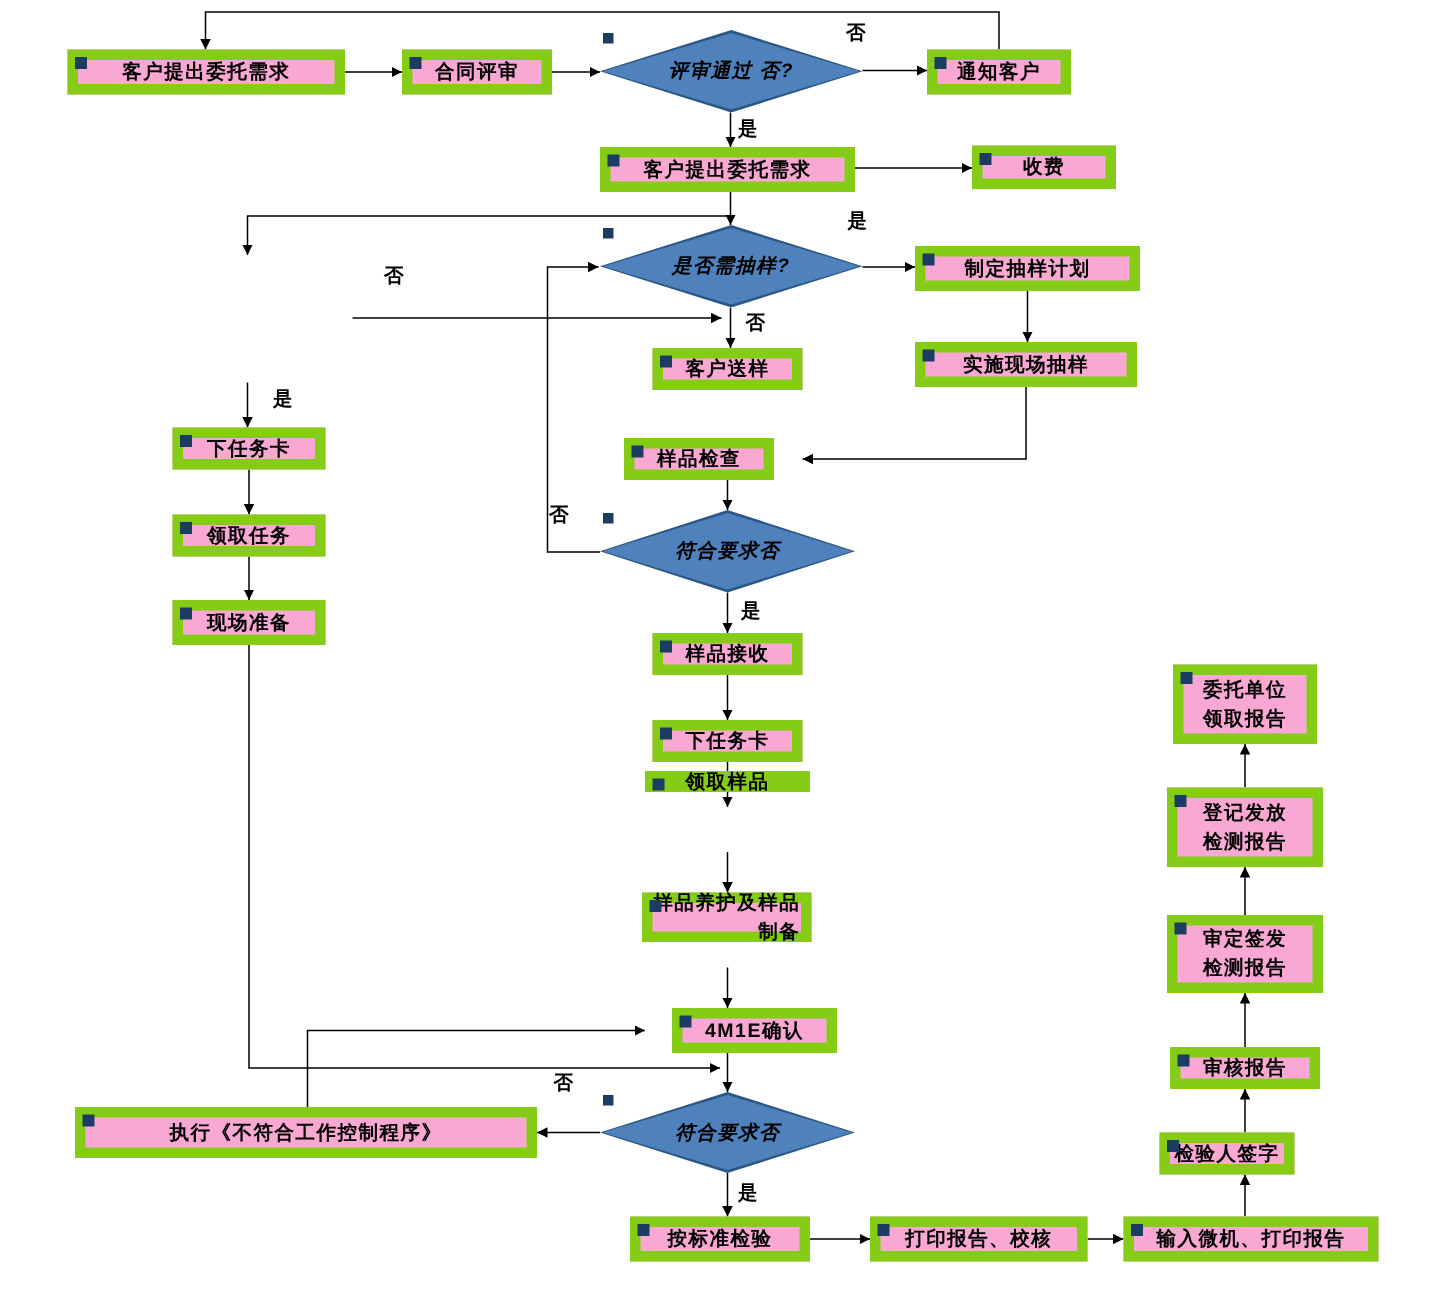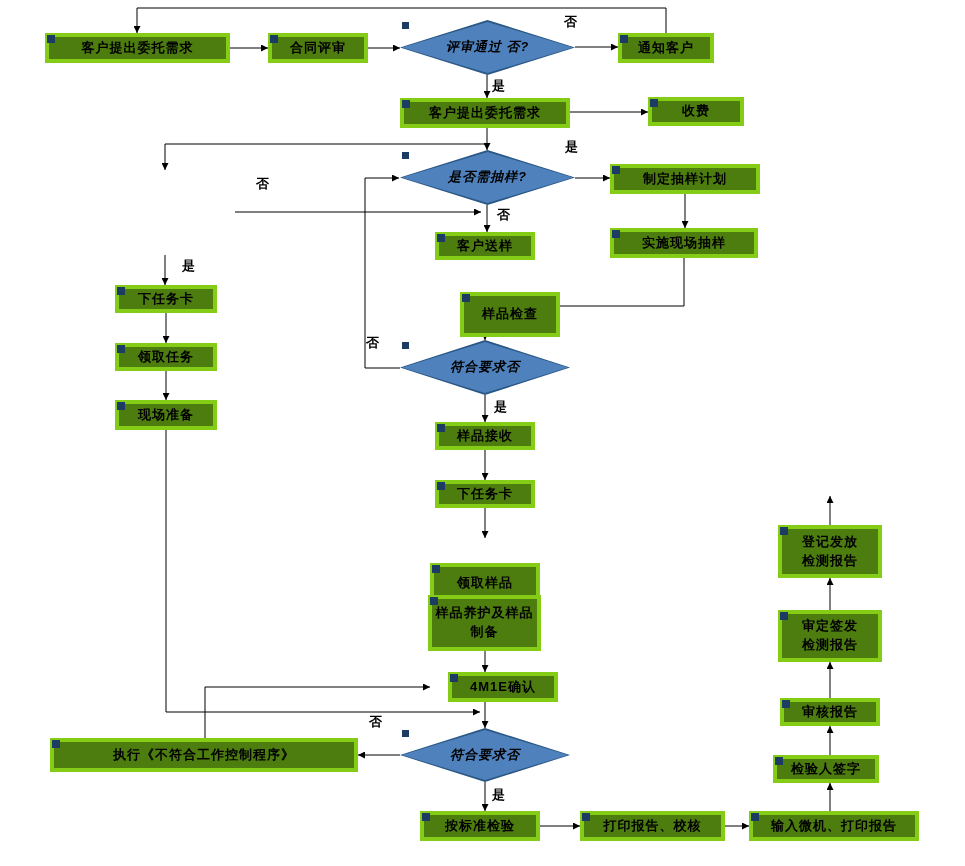--- a/index.html
+++ b/index.html
@@ -3,23 +3,23 @@
 <meta charset="utf-8">
 <style>
   html,body{margin:0;padding:0;background:#ffffff;}
   #canvas{
     position:relative;width:965px;height:866px;background:#ffffff;overflow:hidden;
     font-family:"Liberation Sans", sans-serif;
   }
   #edges{position:absolute;left:0;top:0;}
   .rect{
     position:absolute;box-sizing:border-box;
-    background:#4d7c0f;border:4px solid #84cc16;
+    background:#f9a8d4;border:7px solid #84cc16;
     display:flex;align-items:center;justify-content:center;
-    text-align:center;
+    text-align:right;
   }
   .rect::after{
     content:"";position:absolute;top:-2px;left:-2px;width:8px;height:8px;
     background:#1d3c64;
   }
   .diamond{position:absolute;}
   .d-outer{position:absolute;inset:0;background:#2a5784;
     clip-path:polygon(50% 0,100% 50%,50% 100%,0 50%);}
   .d-inner{position:absolute;inset:2px;background:#4f81bd;
     clip-path:polygon(50% 0,100% 50%,50% 100%,0 50%);}
@@ -104,64 +104,68 @@
     </div>
   <div class="rect" style="left:610px;top:164px;width:150px;height:30px">
       <span class="lbl">制定抽样计划</span>
     </div>
   <div class="rect" style="left:610px;top:228px;width:148px;height:30px">
       <span class="lbl">实施现场抽样</span>
     </div>
   <div class="rect" style="left:435px;top:232px;width:100px;height:28px">
       <span class="lbl">客户送样</span>
     </div>
-  <div class="rect" style="left:460px;top:292px;width:100px;height:45px">
+  <div class="rect" style="left:416px;top:292px;width:100px;height:28px">
       <span class="lbl">样品检查</span>
     </div>
   <div class="rect" style="left:435px;top:422px;width:100px;height:28px">
       <span class="lbl">样品接收</span>
     </div>
   <div class="rect" style="left:435px;top:480px;width:100px;height:28px">
       <span class="lbl">下任务卡</span>
     </div>
-  <div class="rect" style="left:430px;top:563px;width:110px;height:40px">
+  <div class="rect" style="left:430px;top:514px;width:110px;height:14px">
       <span class="lbl">领取样品</span>
     </div>
-  <div class="rect" style="left:428px;top:595px;width:113px;height:56px">
+  <div class="rect" style="left:428px;top:595px;width:113px;height:33px">
       <span class="lbl">样品养护及样品
 制备</span>
     </div>
   <div class="rect" style="left:448px;top:672px;width:110px;height:30px">
       <span class="lbl">4M1E确认</span>
     </div>
   <div class="rect" style="left:420px;top:811px;width:120px;height:30px">
       <span class="lbl">按标准检验</span>
     </div>
   <div class="rect" style="left:50px;top:738px;width:308px;height:34px">
       <span class="lbl">执行《不符合工作控制程序》</span>
     </div>
   <div class="rect" style="left:580px;top:811px;width:145px;height:30px">
       <span class="lbl">打印报告、校核</span>
     </div>
   <div class="rect" style="left:749px;top:811px;width:170px;height:30px">
       <span class="lbl">输入微机、打印报告</span>
     </div>
-  <div class="rect" style="left:773px;top:755px;width:106px;height:28px">
+  <div class="rect" style="left:773px;top:755px;width:90px;height:28px">
       <span class="lbl">检验人签字</span>
     </div>
   <div class="rect" style="left:780px;top:698px;width:100px;height:28px">
       <span class="lbl">审核报告</span>
     </div>
   <div class="rect" style="left:778px;top:610px;width:104px;height:52px">
       <span class="lbl">审定签发
 检测报告</span>
     </div>
   <div class="rect" style="left:778px;top:525px;width:104px;height:53px">
       <span class="lbl">登记发放
 检测报告</span>
+    </div>
+  <div class="rect" style="left:782px;top:443px;width:96px;height:53px">
+      <span class="lbl">委托单位
+领取报告</span>
     </div>
   <div class="rect" style="left:115px;top:285px;width:102px;height:28px">
       <span class="lbl">下任务卡</span>
     </div>
   <div class="rect" style="left:115px;top:343px;width:102px;height:28px">
       <span class="lbl">领取任务</span>
     </div>
   <div class="rect" style="left:115px;top:400px;width:102px;height:30px">
       <span class="lbl">现场准备</span>
     </div>

